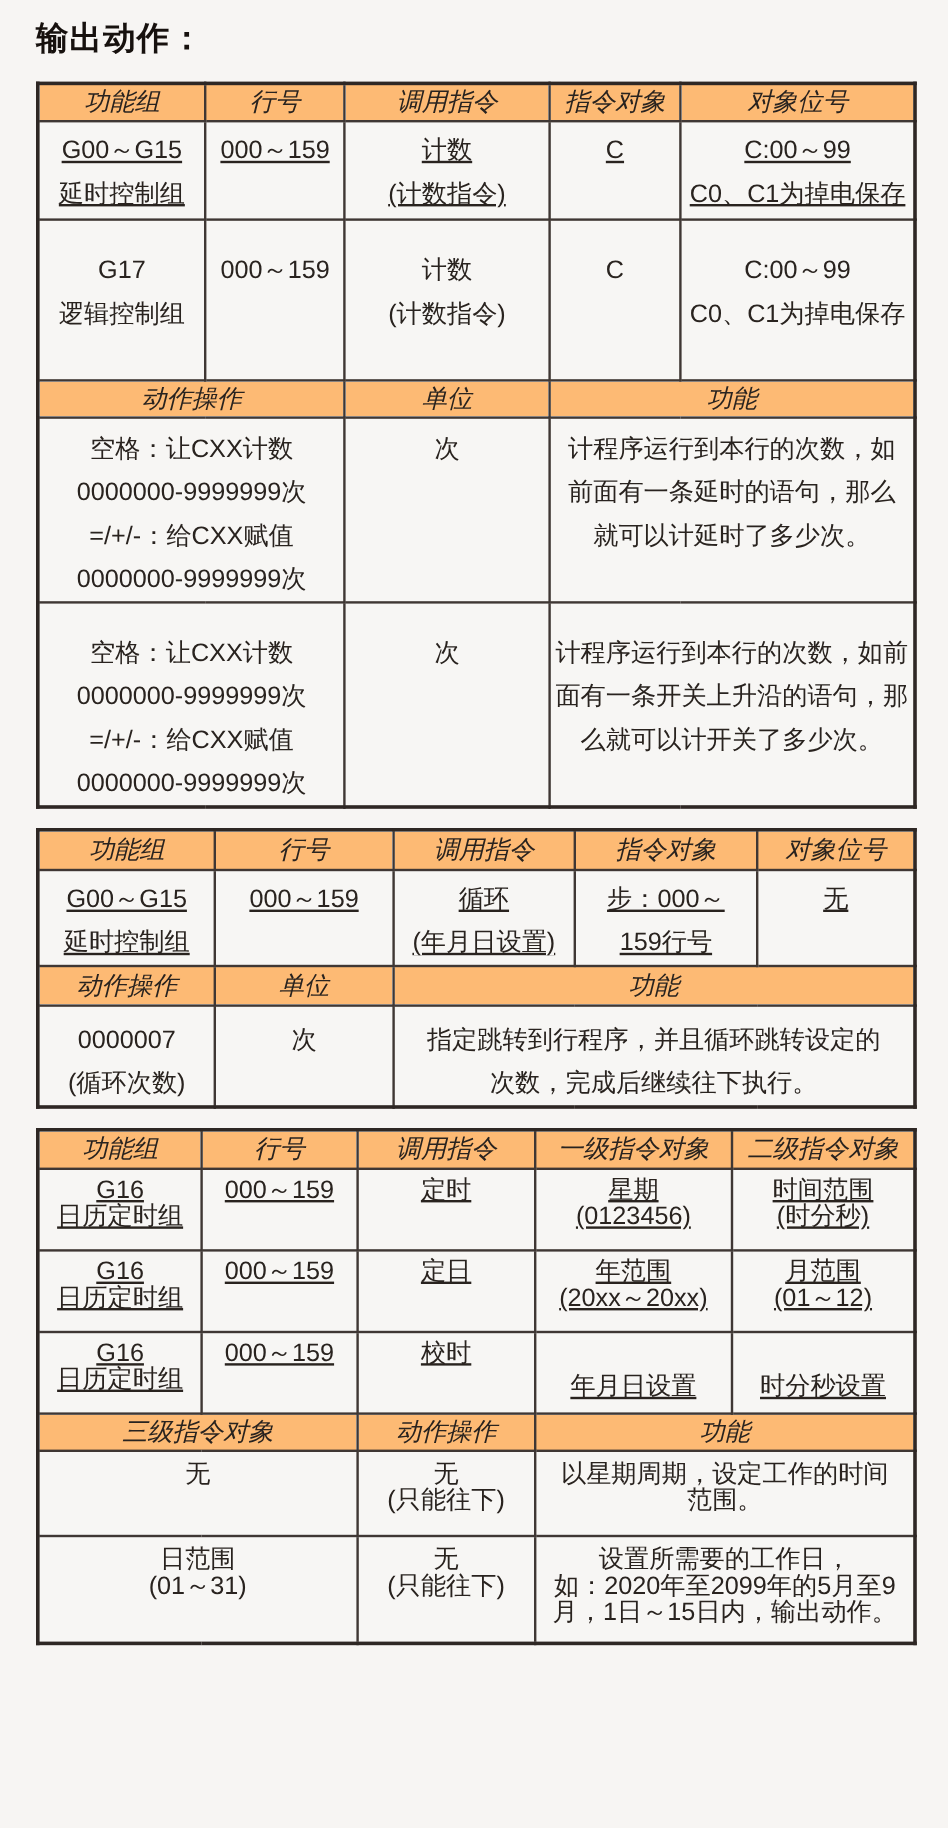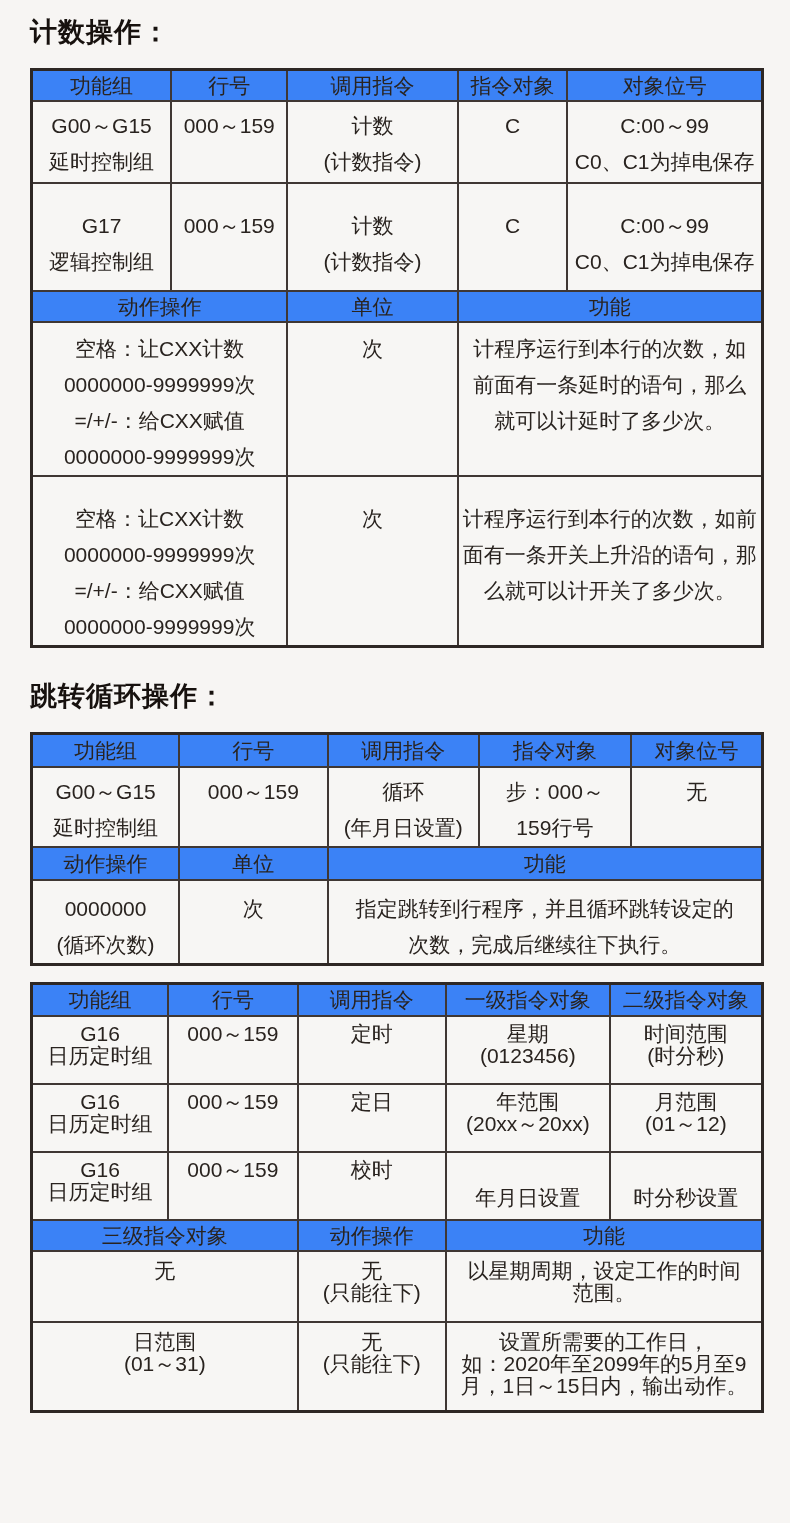--- a/index.html
+++ b/index.html
@@ -33,39 +33,40 @@
     border:2px solid #3f3734;
     font-size:21px;
     text-align:center;
     vertical-align:top;
     padding:0 4px;
     white-space:pre-line;
     line-height:36px;
     overflow:hidden;
   }
   .tbl th{
-    background:#3b82f6;
+    background:#fdba74;
     font-weight:500;
     vertical-align:middle;
     line-height:29px;
     padding:0;
+    font-style:italic;
   }
   .t3 td{line-height:22px;}
-  tr.p6  td{padding-top:6px;}
+  tr.p6  td{padding-top:6px;text-decoration:underline;}
   tr.p8  td{padding-top:8px;}
   tr.p10 td{padding-top:10px;}
   tr.p24 td{padding-top:24px;}
   td.vbottom{vertical-align:bottom;padding-bottom:10px;}
 </style>
 </head>
 <body>
 
 <div class="page">
 
-  <h2 class="sec-title">计数操作：</h2>
+  <h2 class="sec-title">输出动作：</h2>
 
   <table class="tbl t1">
     <colgroup>
       <col style="width:19.1%">
         <col style="width:15.9%">
         <col style="width:23.3%">
         <col style="width:15.0%">
         <col style="width:26.7%">
     </colgroup>
     <tbody>
@@ -79,21 +80,21 @@
       <tr class="p6" style="height:82px">
         <td>G00～G15
 延时控制组</td>
         <td>000～159</td>
         <td>计数
 (计数指令)</td>
         <td>C</td>
         <td>C:00～99
 C0、C1为掉电保存</td>
       </tr>
-      <tr class="p24" style="height:108px">
+      <tr class="p24" style="height:134px">
         <td>G17
 逻辑控制组</td>
         <td>000～159</td>
         <td>计数
 (计数指令)</td>
         <td>C</td>
         <td>C:00～99
 C0、C1为掉电保存</td>
       </tr>
       <tr style="height:31px">
@@ -117,21 +118,20 @@
 =/+/-：给CXX赋值
 0000000-9999999次</td>
         <td>次</td>
         <td colspan="2">计程序运行到本行的次数，如前
 面有一条开关上升沿的语句，那
 么就可以计开关了多少次。</td>
       </tr>
     </tbody>
   </table>
 
-  <h2 class="sec-title mt28">跳转循环操作：</h2>
 
   <table class="tbl t2">
     <colgroup>
       <col style="width:20.2%">
         <col style="width:20.3%">
         <col style="width:20.7%">
         <col style="width:20.8%">
         <col style="width:18.0%">
     </colgroup>
     <tbody>
@@ -151,21 +151,21 @@
         <td>步：000～
 159行号</td>
         <td>无</td>
       </tr>
       <tr style="height:33px">
         <th>动作操作</th>
         <th>单位</th>
         <th colspan="3">功能</th>
       </tr>
       <tr class="p10" style="height:78px">
-        <td>0000000
+        <td>0000007
 (循环次数)</td>
         <td>次</td>
         <td colspan="3">指定跳转到行程序，并且循环跳转设定的
 次数，完成后继续往下执行。</td>
       </tr>
     </tbody>
   </table>
 
 
   <table class="tbl t3">

